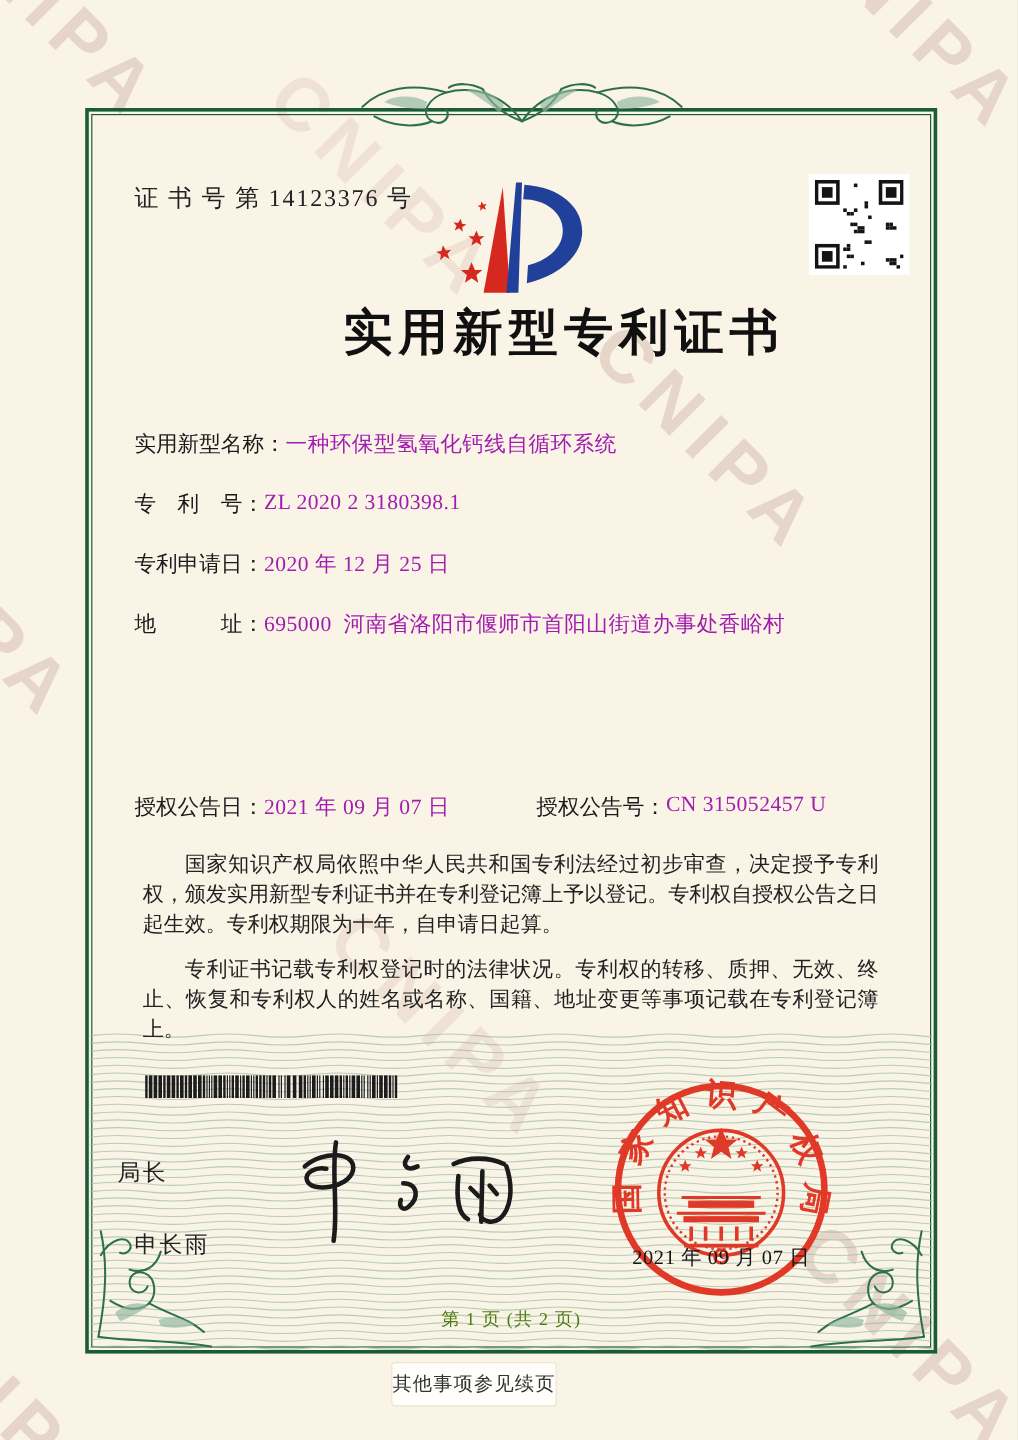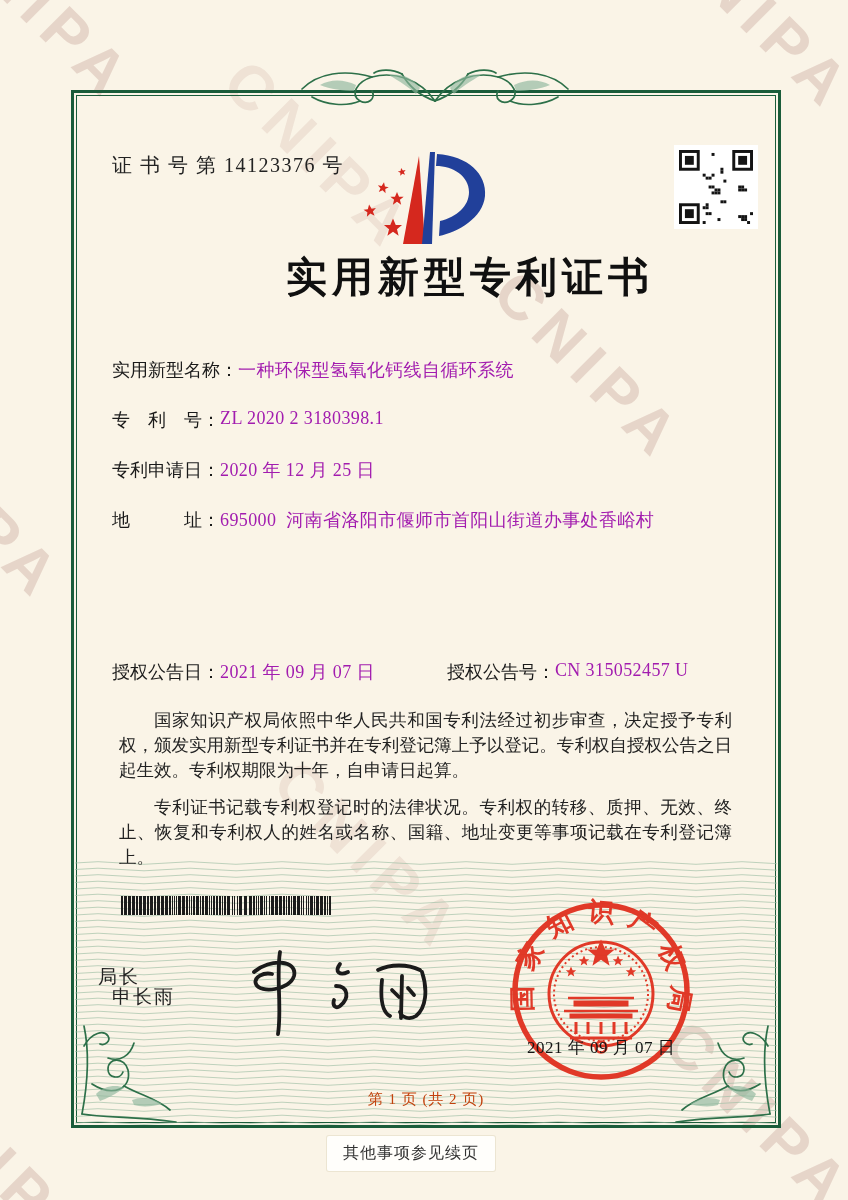--- a/index.html
+++ b/index.html
@@ -49,32 +49,32 @@
   .grant{position:absolute;left:112px;top:660px;font-size:18px;display:flex;justify-content:flex-end;}
   .grant .gap{width:72px;}
   .bodytext{
     position:absolute;left:107px;top:696px;width:637px;
     font-size:17.5px;line-height:25px;text-align:justify;color:#222;
   }
   .bodytext p{margin:12px;text-indent:2em;}
   .barcode{position:absolute;left:119px;top:896px;}
   .signer-title{position:absolute;left:98px;top:964px;font-size:19px;
     font-family:"Liberation Sans",sans-serif;color:#222;letter-spacing:2px;}
-  .signer-name{position:absolute;left:112px;top:984px;font-size:19px;
+  .signer-name{position:absolute;left:112px;top:1024px;font-size:19px;
     font-family:"Liberation Sans",sans-serif;color:#222;letter-spacing:2px;}
   .signature{position:absolute;left:232px;top:942px;}
   .signature path{stroke:#1b1b1b;stroke-width:3.8;fill:none;stroke-linecap:round;stroke-linejoin:round;}
   .seal{position:absolute;left:508px;top:898px;z-index:5;opacity:.95;}
   .sealdate{position:absolute;left:508px;top:1036px;width:186px;text-align:center;z-index:6;
     font-size:17px;color:#151515;white-space:pre;letter-spacing:.5px;}
   .pageinfo{position:absolute;left:71px;top:1090px;width:710px;text-align:center;
-    font-size:15px;letter-spacing:1px;color:#c2410c;z-index:4;}
+    font-size:15px;letter-spacing:1px;color:#4d7c0f;z-index:4;}
   .notebox{
     position:absolute;left:327px;top:1136px;background:#fffefb;
-    padding:7px 16px;border-radius:2px;font-size:16px;color:#333;
+    padding:7px 0;border-radius:2px;font-size:16px;color:#333;
     letter-spacing:1px;z-index:4;box-shadow:0 0 0 1px rgba(220,210,185,.45);
   }
 </style>
 </head>
 <body>
 
 <div class="page">
 
   <div class="wm" style="left:-80px;top:-30px;">CNIPA</div>
   <div class="wm" style="left:640px;top:-20px;">CNIPA</div>

